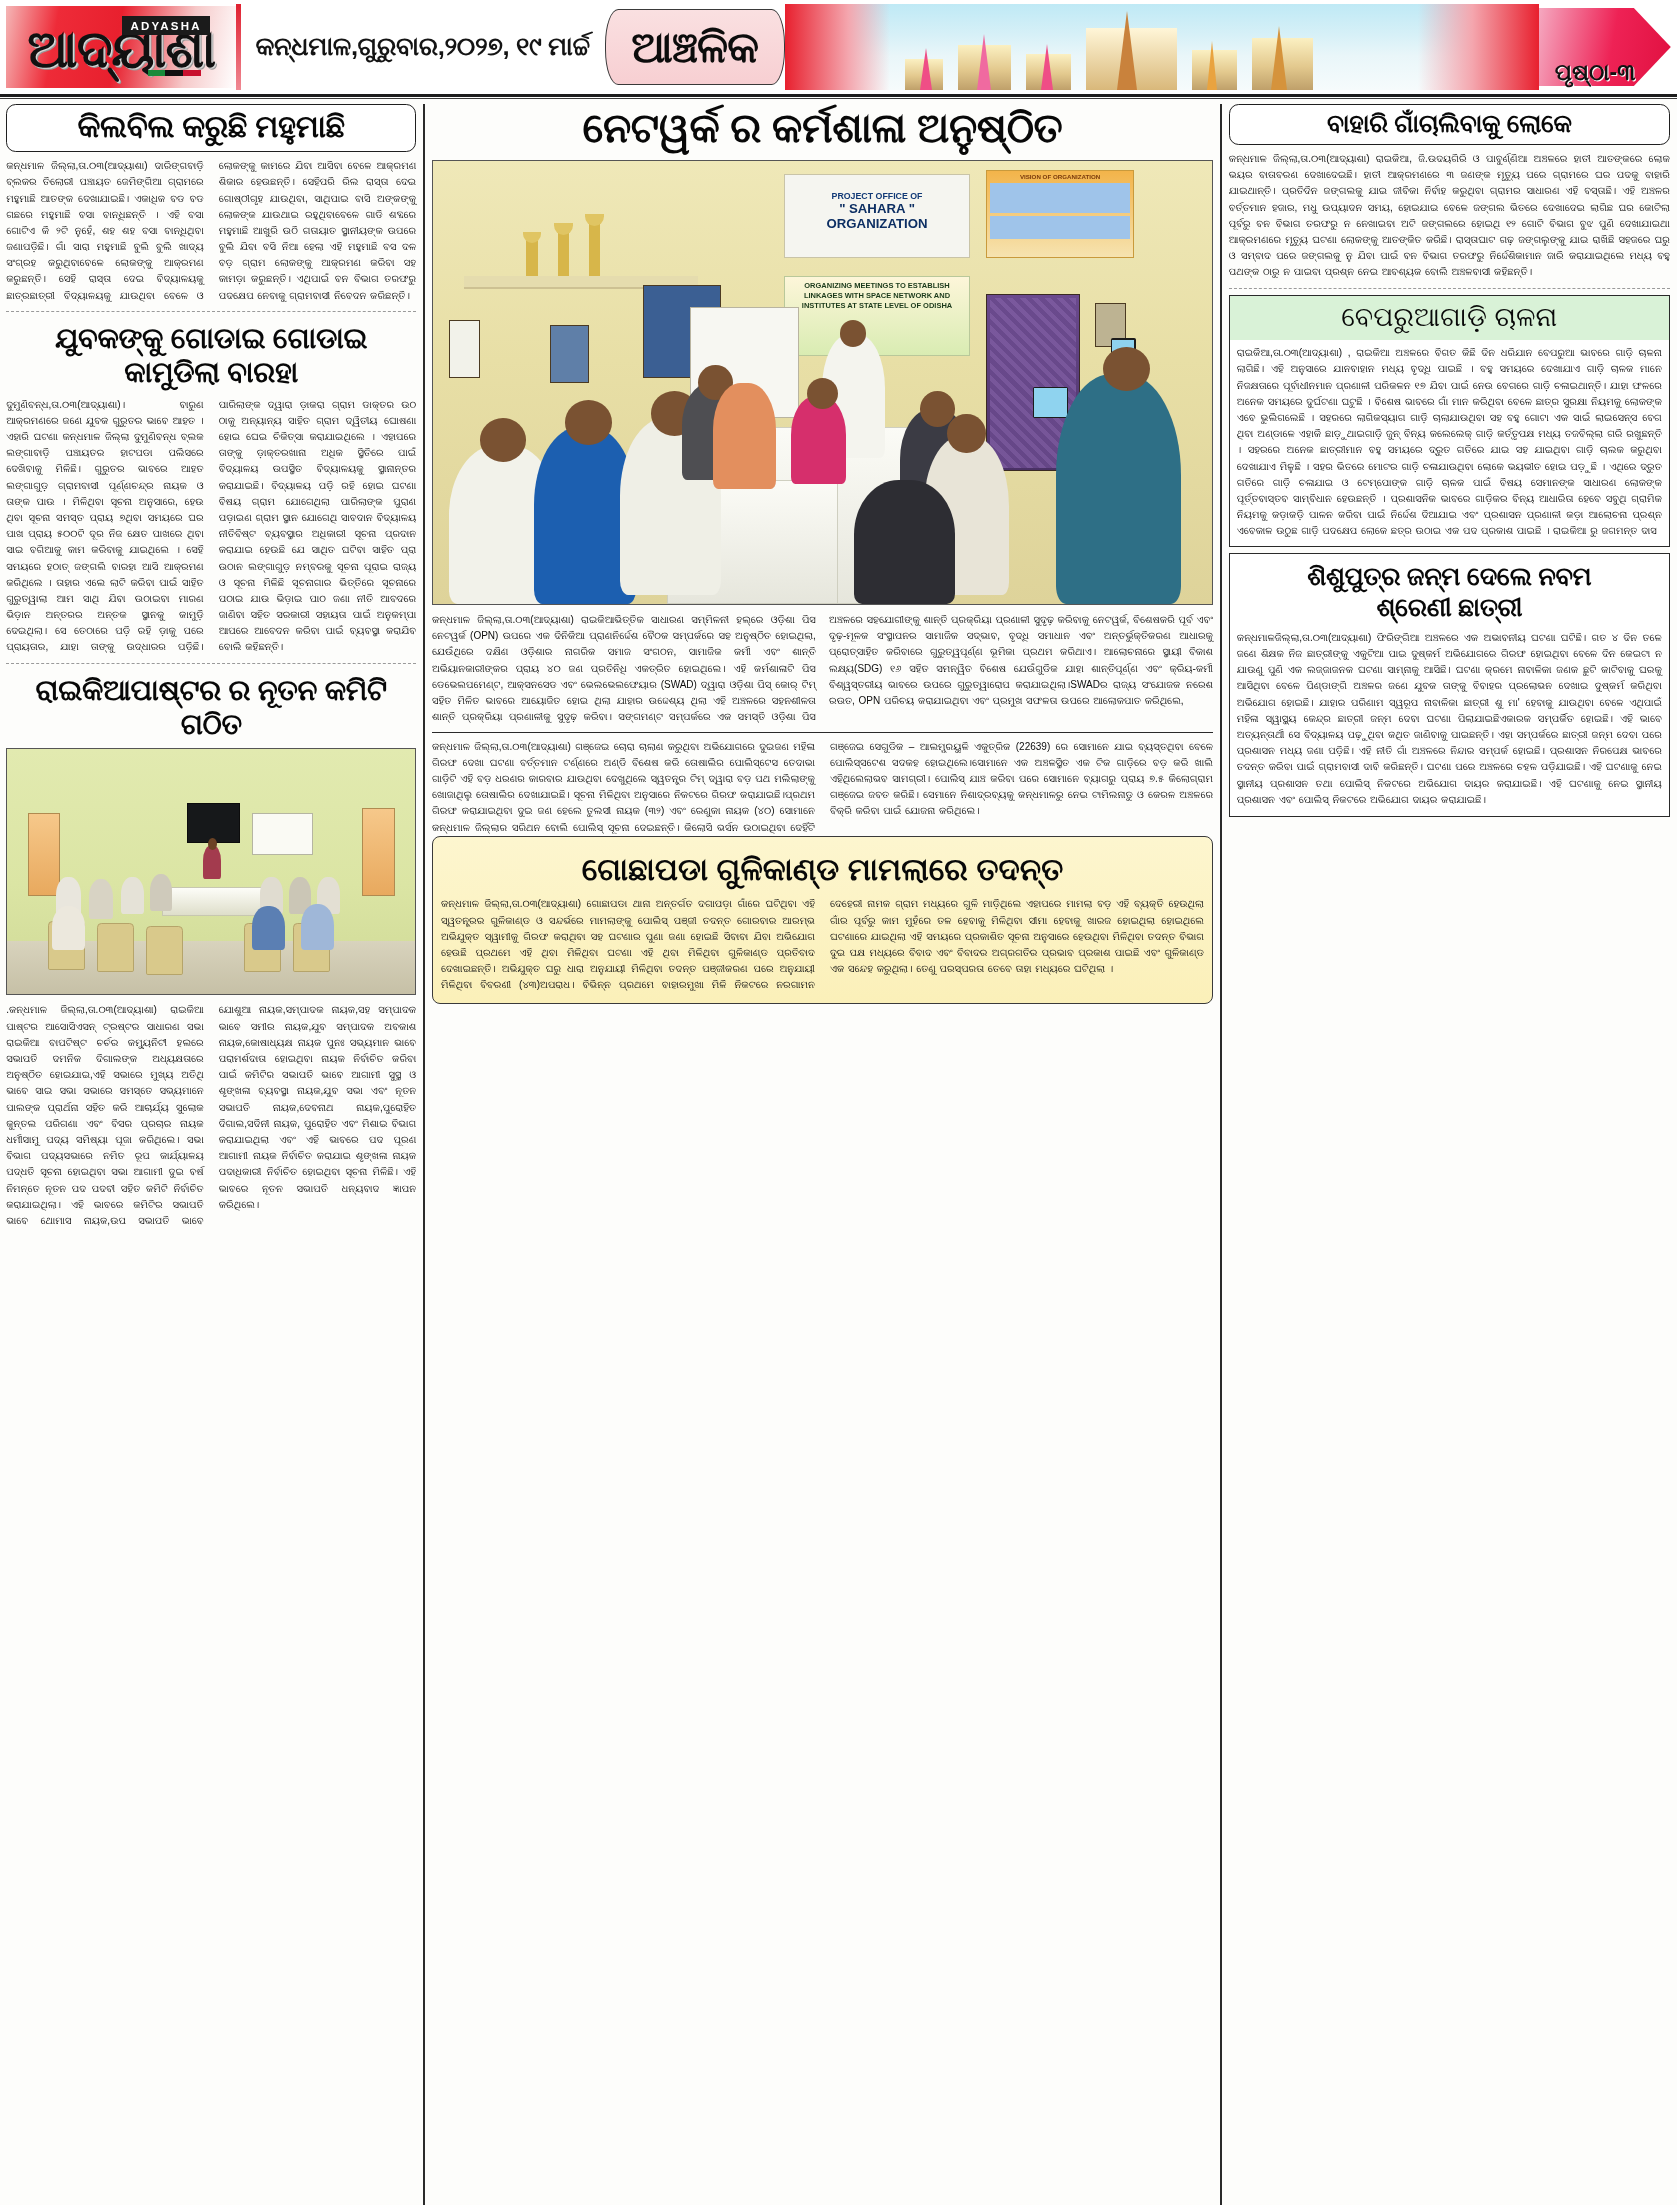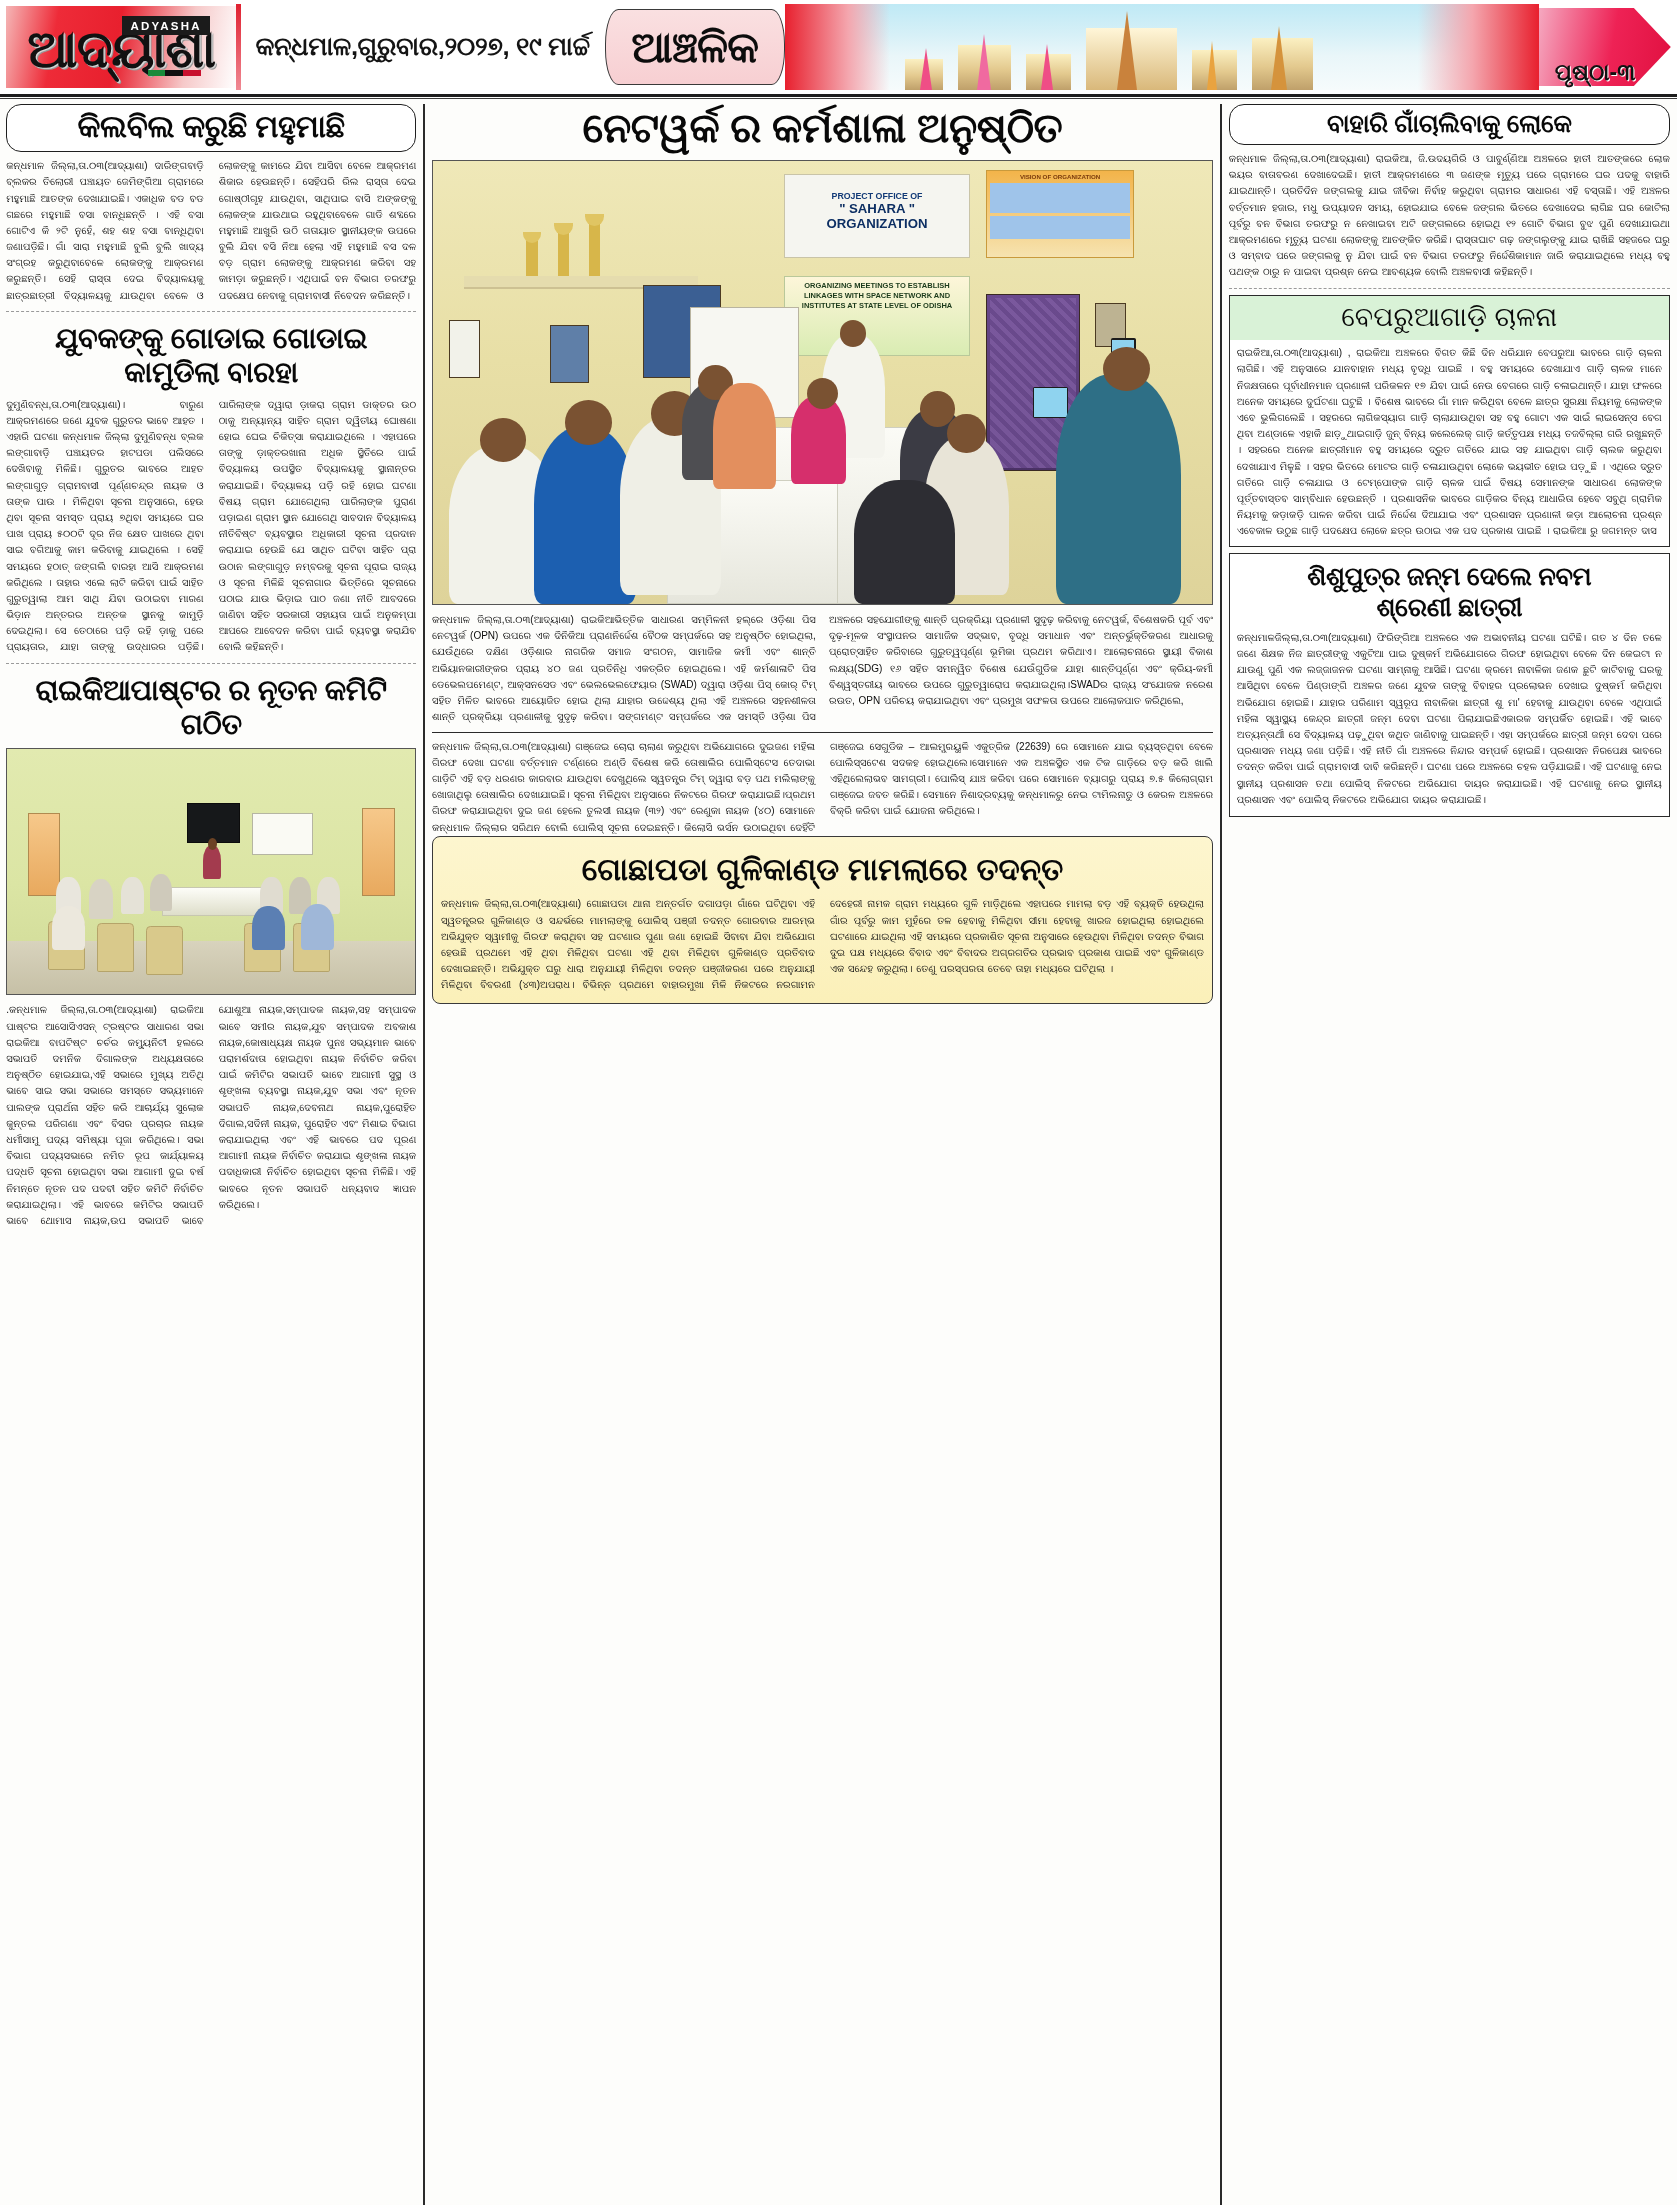--- a/index.html
+++ b/index.html
@@ -165,21 +165,21 @@
 
   
   .hl-box {
     border: 1.3px solid #1f1f1f;
     border-radius: 9.7px;
     padding: 6.2px 4.4px 7px;
     margin-bottom: 6.2px;
     background:#fff;
     text-align: center;
   }
-  .hl-box.tight { padding: 4.4px 3.5px 5.3px; border-radius: 15px; }
+  .hl-box.tight { padding: 4.4px 3.5px 5.3px; }
   .hl {
     font-size: 27px;
     font-weight: 700;
     color: #080808;
     line-height: 1.18;
     letter-spacing: -0.4px;
   }
   .hl.mid  { font-size: 31px; }
   .hl.sm   { font-size: 25px; }
 

